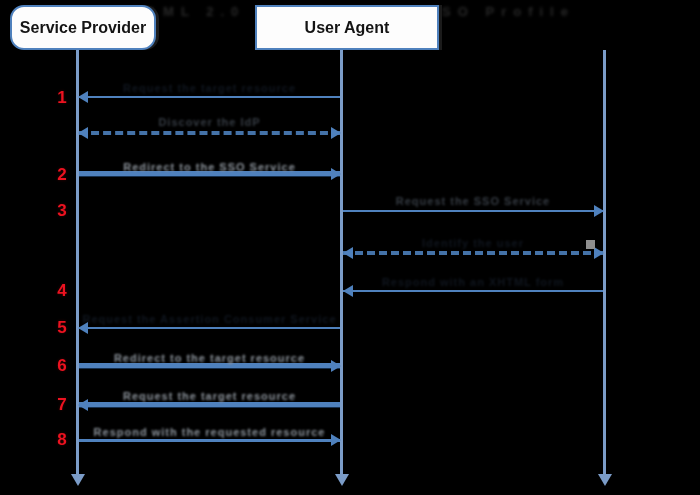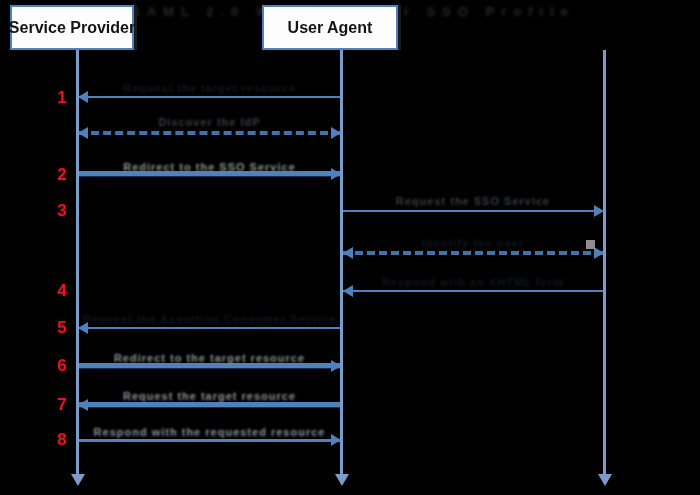--- a/index.html
+++ b/index.html
@@ -16,22 +16,22 @@
     filter:blur(1.5px); z-index:1; white-space:nowrap;
   }
 
   
   .actor {
     position:absolute; top:5px; height:45px; background:#fdfdfd;
     border:2px solid #4f81bd; z-index:2;
     display:flex; align-items:center; justify-content:center;
     font-size:16px; font-weight:bold; color:#141414; white-space:nowrap;
   }
-  .actor.sp  { left:10px;  width:124px; box-shadow:3px 0 0 #1b1b1b; }
-  .actor.ua  { left:262px; width:136px; box-shadow:3px 0 0 #1b1b1b; }
+  .actor.sp  { left:10px;  width:146px; box-shadow:3px 0 0 #1b1b1b;border-radius:14px; }
+  .actor.ua  { left:255px; width:184px; box-shadow:3px 0 0 #1b1b1b; }
   .actor.idp { left:531px; width:164px; box-shadow:-7px 0 0 #787878; }
 
   
   .lifeline {
     position:absolute; top:50px; width:3px; height:426px; background:#7b9cc8; z-index:0;
   }
   .lifeline.sp  { left:76px; }
   .lifeline.ua  { left:340px; }
   .lifeline.idp { left:603px; }
   .lifeline-end {

